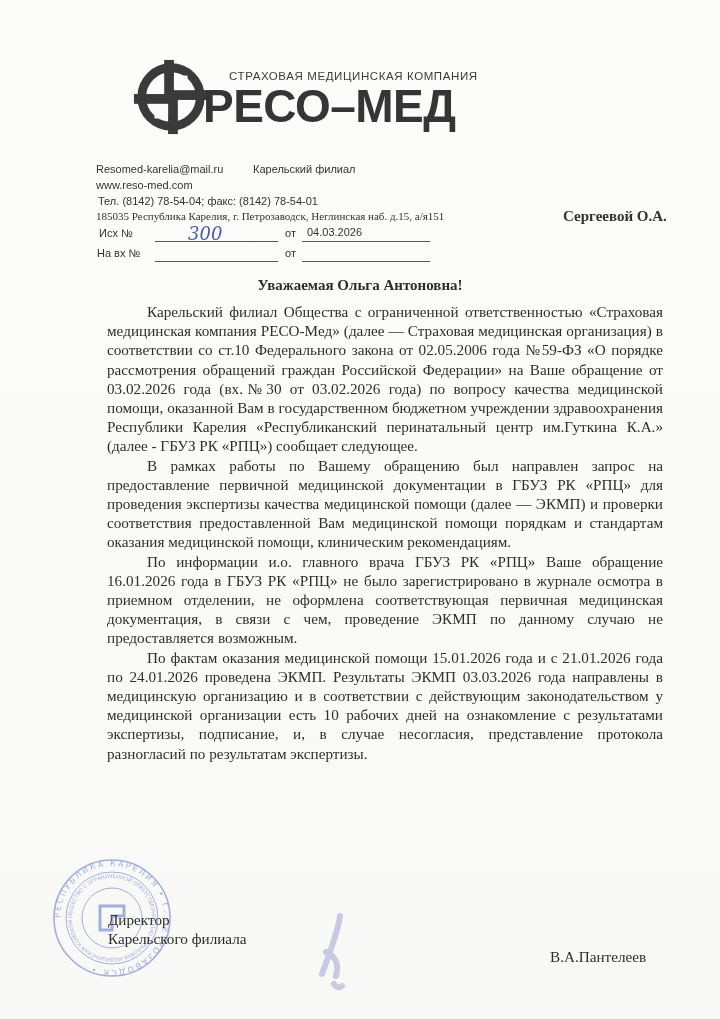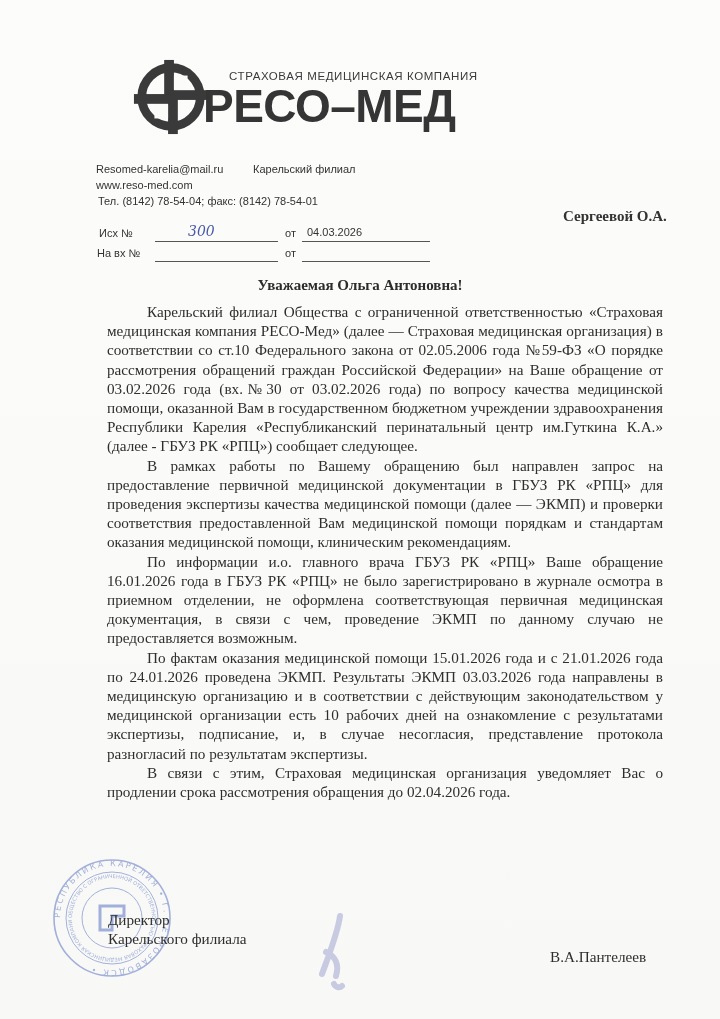--- a/index.html
+++ b/index.html
@@ -16,21 +16,21 @@
     font-size: 11.5px; letter-spacing: 0.6px; color: #3a3a3a; margin-left: 24px; }
   .logo-main { position: absolute; left: 203px; top: 78px; font-family: Liberation Sans, sans-serif;
     font-size: 46px; font-weight: bold; color: #353535; letter-spacing: -0.5px; line-height: 56px; }
 
   .hdr { position: absolute; font-family: "Liberation Sans", sans-serif; font-size: 11px; color: #333; white-space: nowrap; }
   .hdr-serif { position: absolute; font-family: "Liberation Serif", serif; font-size: 11px; color: #333; white-space: nowrap; }
   .recipient { position: absolute; left: 563px; top: 160px; font-family: "Liberation Serif", serif;
     font-weight: bold; font-size: 15px; color: #333; margin-top: 48px; }
 
   .reg-line { position: absolute; height: 1px; background: #555; }
-  .handwritten { position: absolute; font-family: "DejaVu Serif", serif; font-style: italic; color: #4a5aa8; font-size: 14px; }
+  .handwritten { position: absolute; font-family: "DejaVu Serif", serif; font-style: italic; color: #4a5aa8; font-size: 18px; }
 
   .salutation { position: absolute; left: 0; width: 720px; top: 277px; text-align: center;
     font-weight: bold; font-size: 15px; color: #2c2c2c; }
 
   .body-text { position: absolute; left: 107px; width: 556px; top: 302px; font-size: 15.2px; line-height: 19.2px; color: #2e2e2e; }
   .body-text p { margin: 0; text-align: justify; text-indent: 40px; }
 
   .signature-block { position: absolute; left: 108px; top: 910px; font-size: 15.2px; line-height: 19.3px; color: #2e2e2e; font-family: Liberation Serif, serif; }
   .signer { position: absolute; left: 550px; top: 948px; font-size: 15.2px; color: #2e2e2e; text-align: center; }
 
@@ -51,20 +51,21 @@
     <rect x="43" y="18" width="14" height="14" fill="#fbfbfa"></rect>
     <rect x="23" y="48" width="14" height="14" fill="#fbfbfa"></rect>
   </svg>
   <div class="logo-sub">СТРАХОВАЯ МЕДИЦИНСКАЯ КОМПАНИЯ</div>
   <div class="logo-main">РЕСО–МЕД</div>
 
   <div class="hdr" style="left:96px; top:163px;">Resomed-karelia@mail.ru</div>
   <div class="hdr" style="left:253px; top:163px;">Карельский филиал</div>
   <div class="hdr" style="left:96px; top:179px;">www.reso-med.com</div>
   <div class="hdr" style="left:98px; top:195px;">Тел.  (8142) 78-54-04; факс: (8142) 78-54-01</div>
+  <div class="hdr-serif" style="left:96px; top:210px;">185035 Республика Карелия, г. Петрозаводск, Неглинская наб. д.15, а/я151</div>
 
   <div class="recipient">Сергеевой О.А.</div>
 
   <div class="hdr" style="left:99px; top:227px;">Исх №</div>
   <div class="handwritten" style="left:188px; top:223px;">300</div>
   <div class="reg-line" style="left:155px; top:241px; width:123px;"></div>
   <div class="hdr" style="left:285px; top:227px;">от</div>
   <div class="hdr" style="left:307px; top:226px;">04.03.2026</div>
   <div class="reg-line" style="left:302px; top:241px; width:128px;"></div>
 
@@ -73,21 +74,20 @@
   <div class="hdr" style="left:285px; top:247px;">от</div>
   <div class="reg-line" style="left:302px; top:261px; width:128px;"></div>
 
   <div class="salutation">Уважаемая Ольга Антоновна!</div>
 
   <div class="body-text">
     <p>Карельский филиал Общества с ограниченной ответственностью «Страховая медицинская компания РЕСО-Мед» (далее — Страховая медицинская организация) в соответствии со ст.10 Федерального закона от 02.05.2006 года №59-ФЗ «О порядке рассмотрения обращений граждан Российской Федерации» на Ваше обращение от 03.02.2026 года (вх.№30 от 03.02.2026 года) по вопросу качества медицинской помощи, оказанной Вам в государственном бюджетном учреждении здравоохранения Республики Карелия «Республиканский перинатальный центр им.Гуткина К.А.»  (далее - ГБУЗ РК «РПЦ») сообщает следующее.</p>
     <p>В рамках работы по Вашему обращению был направлен запрос на предоставление первичной медицинской документации в ГБУЗ РК «РПЦ» для проведения экспертизы качества медицинской помощи  (далее — ЭКМП) и проверки соответствия предоставленной Вам медицинской помощи порядкам и стандартам  оказания медицинской помощи, клиническим рекомендациям.</p>
     <p>По информации и.о. главного врача ГБУЗ РК «РПЦ» Ваше обращение 16.01.2026 года в ГБУЗ РК «РПЦ» не было зарегистрировано в журнале осмотра в приемном отделении, не оформлена соответствующая первичная медицинская документация, в связи с чем, проведение ЭКМП по данному случаю не предоставляется возможным.</p>
     <p>По фактам оказания медицинской помощи 15.01.2026 года и с 21.01.2026 года по 24.01.2026 проведена ЭКМП. Результаты ЭКМП 03.03.2026 года направлены в медицинскую организацию и в соответствии с действующим законодательством у медицинской организации есть 10 рабочих дней на ознакомление с результатами экспертизы, подписание, и, в случае несогласия, представление протокола разногласий по результатам экспертизы.</p>
-    <p>В связи с этим, Страховая медицинская организация уведомляет Вас о продлении срока рассмотрения обращения до 02.04.2026 года.</p>
   </div>
 
   <svg class="stamp" viewBox="0 0 120 120">
     <defs>
       <path id="outerArc" d="M60,60 m-52,0 a52,52 0 1,1 104,0 a52,52 0 1,1 -104,0"></path>
       <path id="innerArc" d="M60,60 m-40,0 a40,40 0 1,1 80,0 a40,40 0 1,1 -80,0"></path>
     </defs>
     <circle cx="60" cy="60" r="58" fill="none" stroke="#5b74c4" stroke-width="1.6"></circle>
     <circle cx="60" cy="60" r="46" fill="none" stroke="#5b74c4" stroke-width="1"></circle>
     <circle cx="60" cy="60" r="30" fill="none" stroke="#5b74c4" stroke-width="1"></circle>

